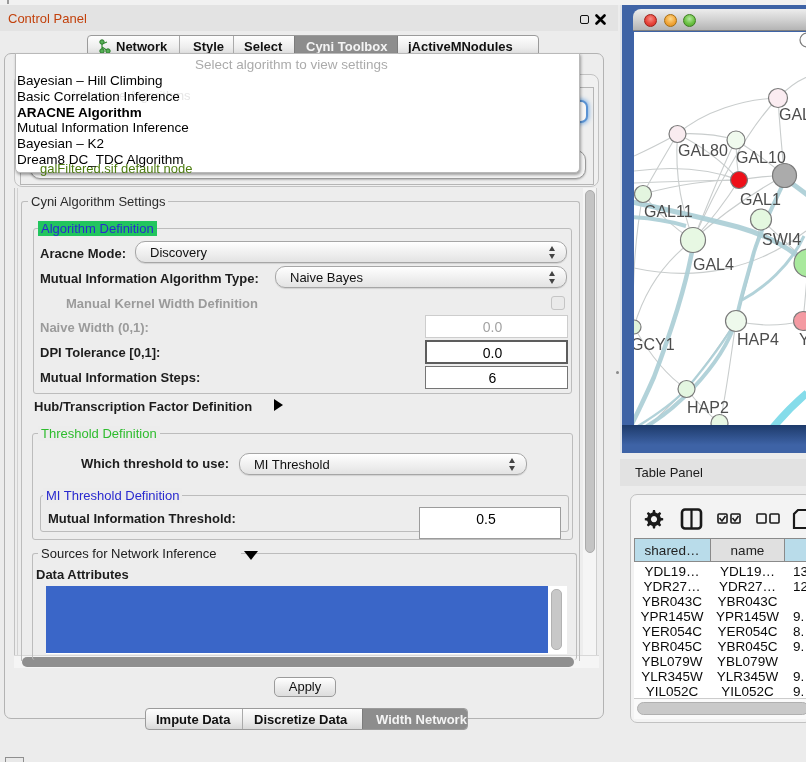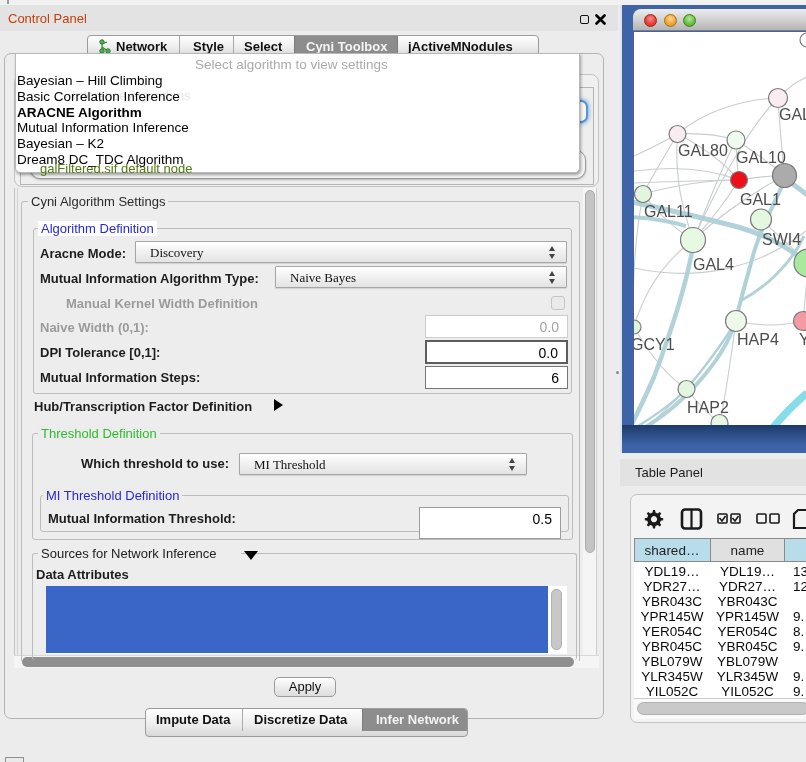--- a/index.html
+++ b/index.html
@@ -1,27 +1,27 @@
 <!DOCTYPE html>
 <html><head>
 <meta charset="utf-8">
 <style>
 * { margin:0; padding:0; box-sizing:border-box; }
 html,body { width:806px; height:762px; overflow:hidden; }
 body { font-family:"Liberation Sans", sans-serif; background:#ececec; position:relative; }
 .abs { position:absolute; }
 .lbl { font-size:13px; font-weight:bold; color:#1d1d1d; white-space:nowrap; }
 .glbl { font-size:13px; font-weight:bold; color:#9b9b9b; white-space:nowrap; }
-.combo { position:absolute; border:1px solid #a6a6a6; border-radius:1px;
-  background:linear-gradient(#ffffff,#f2f2f2 45%,#e3e3e3); box-shadow:0 1px 1px rgba(0,0,0,0.12);font-family:Liberation Serif, serif; }
+.combo { position:absolute; border:1px solid #a6a6a6; border-radius:10px;
+  background:linear-gradient(#ffffff,#f2f2f2 45%,#e3e3e3); box-shadow:0 1px 1px rgba(0,0,0,0.12); }
 .combo .ct { position:absolute; left:14px; top:3px; font-size:13px; color:#111; }
 .arrows { position:absolute; right:9px; top:4px; width:8px; height:14px; }
 .tri-up { position:absolute; left:0; top:0; width:0;height:0;border-left:3.5px solid transparent;border-right:3.5px solid transparent;border-bottom:5px solid #444;}
 .tri-dn { position:absolute; left:0; top:8px; width:0;height:0;border-left:3.5px solid transparent;border-right:3.5px solid transparent;border-top:5px solid #444;}
-.field { position:absolute; background:#fff; font-size:14px; text-align:right; padding-right:8px; padding-top:3px; }
+.field { position:absolute; background:#fff; font-size:14px; text-align:center; padding-right:8px; padding-top:3px; }
 .gbox { position:absolute; border:1px solid #bcbcbc; border-radius:3px; }
 .gtitle { position:absolute; font-size:13px; background:#ededed; padding:0 3px; white-space:nowrap; }
 </style>
 </head>
 <body>
 
 <div class="abs" style="left:0;top:0;width:620px;height:762px;background:#ececec;"></div>
 <div class="abs" style="left:0;top:0;width:620px;height:5px;background:#f1f1f1;"></div>
 <div class="abs" style="left:7px;top:0;width:2px;height:4px;background:#9a9a9a;"></div>
 
@@ -74,21 +74,21 @@
 <div class="abs" style="left:583px;top:188px;width:14px;height:468px;background:#f5f5f5;border-right:1px solid #cfcfcf;"></div>
 <div class="abs" style="left:584.5px;top:190px;width:10px;height:363px;background:#c4c4c4;border:1px solid #ababab;border-radius:5px;"></div>
 
 <div class="abs" style="left:14px;top:655px;width:585px;height:13px;background:#f5f5f5;border-top:1px solid #d8d8d8;"></div>
 <div class="abs" style="left:22px;top:657px;width:552px;height:10px;background:#8f8f8f;border-radius:5px;"></div>
 
 <div class="gbox" style="left:21px;top:201px;width:559px;height:460px;border-bottom:none;border-radius:3px 3px 0 0;"></div>
 <div class="gtitle" style="left:28px;top:194px;color:#2b2b2b;">Cyni Algorithm Settings</div>
 
 <div class="gbox" style="left:33px;top:228px;width:539px;height:166px;"></div>
-<div class="gtitle" style="left:38px;top:221px;color:#2929cf;background:#ffffff;">Algorithm Definition</div>
+<div class="gtitle" style="left:38px;top:221px;color:#2929cf;background:#22c55e;">Algorithm Definition</div>
 
 <div class="lbl abs" style="left:40px;top:246px;">Aracne Mode:</div>
 <div class="combo" style="left:135px;top:241px;width:432px;height:22px;">
     <span class="ct">Discovery</span>
     <span class="arrows">
       <span class="tri-up"></span>
       <span class="tri-dn"></span>
     </span>
   </div>
 
@@ -138,26 +138,26 @@
 <div class="abs" style="left:244px;top:551px;width:0;height:0;border-left:7px solid transparent;border-right:7px solid transparent;border-top:9px solid #000;"></div>
 <div class="lbl abs" style="left:36px;top:567px;">Data Attributes</div>
 
 <div class="abs" style="left:46px;top:586px;width:521px;height:68px;background:#ffffff;overflow:hidden;">
   <div class="abs" style="left:0;top:0;width:502px;height:67px;background:#3a66c8;"></div>
   <div class="abs" style="left:505px;top:3px;width:11px;height:61px;background:#c8c8c8;border:1px solid #b2b2b2;border-radius:5px;"></div>
 </div>
 
 <div class="abs" style="left:274px;top:677px;width:62px;height:20px;border:1px solid #9b9b9b;border-radius:5px;background:linear-gradient(#ffffff,#e9e9e9 60%,#dddddd);text-align:center;font-size:13px;padding-top:1px;color:#111;">Apply</div>
 
-<div id="bottabs" class="abs" style="left:145px;top:708px;width:323px;height:29px;border:1px solid #9b9b9b;border-radius:4px;background:linear-gradient(#fefefe,#ececec 60%,#d8d8d8);overflow:hidden;">
+<div id="bottabs" class="abs" style="left:145px;top:708px;width:323px;height:22px;border:1px solid #9b9b9b;border-radius:4px;background:linear-gradient(#fefefe,#ececec 60%,#d8d8d8);overflow:hidden;">
   <div class="abs" style="left:96px;top:0;width:1px;height:22px;background:#aaaaaa;"></div>
   <div class="abs" style="left:216px;top:0;width:107px;height:22px;background:#8d8d8d;border-left:1px solid #7c7c7c;"></div>
   <div class="abs" style="left:10px;top:3px;font-size:13px;font-weight:bold;color:#111;">Impute Data</div>
   <div class="abs" style="left:108px;top:3px;font-size:13px;font-weight:bold;color:#111;">Discretize Data</div>
-  <div class="abs" style="left:230px;top:3px;font-size:13px;font-weight:bold;color:#f4f4f4;">Infer Network</div>
+  <div class="abs" style="left:230px;top:3px;font-size:13px;font-weight:bold;color:#f4f4f4;">Width Network</div>
 </div>
 
 <div class="abs" style="left:5px;top:757px;width:19px;height:10px;border:1.5px solid #8f8f8f;background:#e9e9e9;"></div>
 
 <div class="abs" style="left:616px;top:371px;width:3px;height:3px;background:#8a8a8a;border-radius:50%;"></div>
 
 <div class="abs" style="left:620px;top:0;width:186px;height:453px;background:#3e63a6;"></div>
 <div class="abs" style="left:620px;top:0;width:186px;height:5px;background:#f1f1f1;"></div>
 <div class="abs" style="left:620px;top:5px;width:2px;height:448px;background:#dfe3ea;"></div>
 

